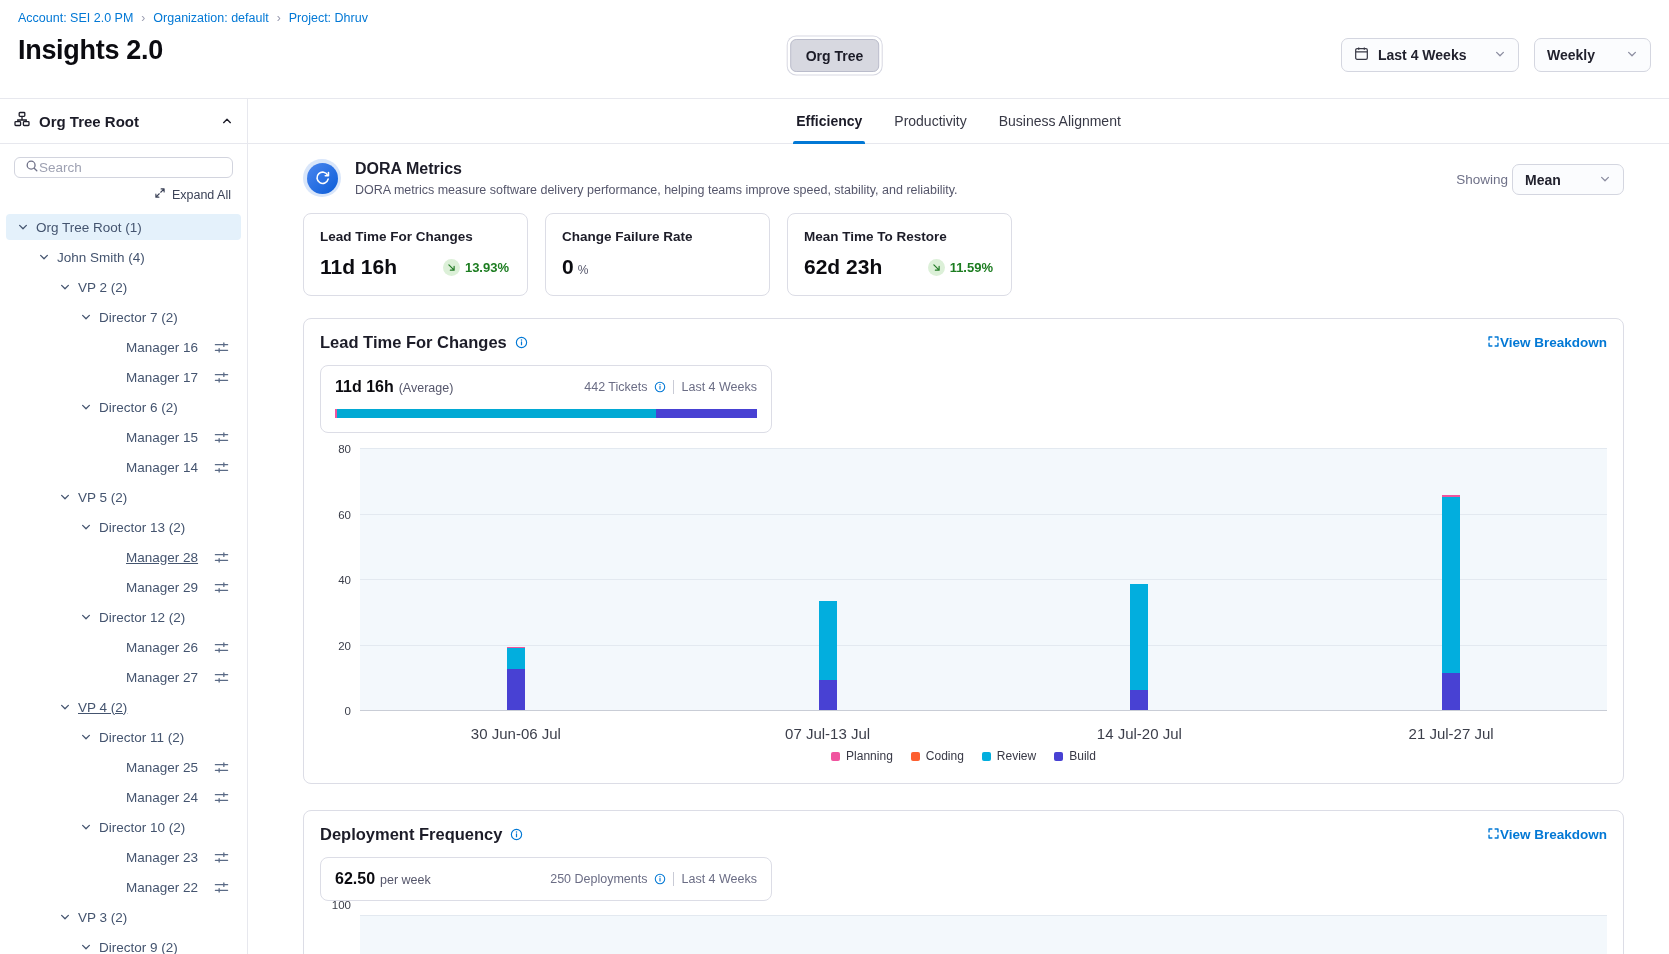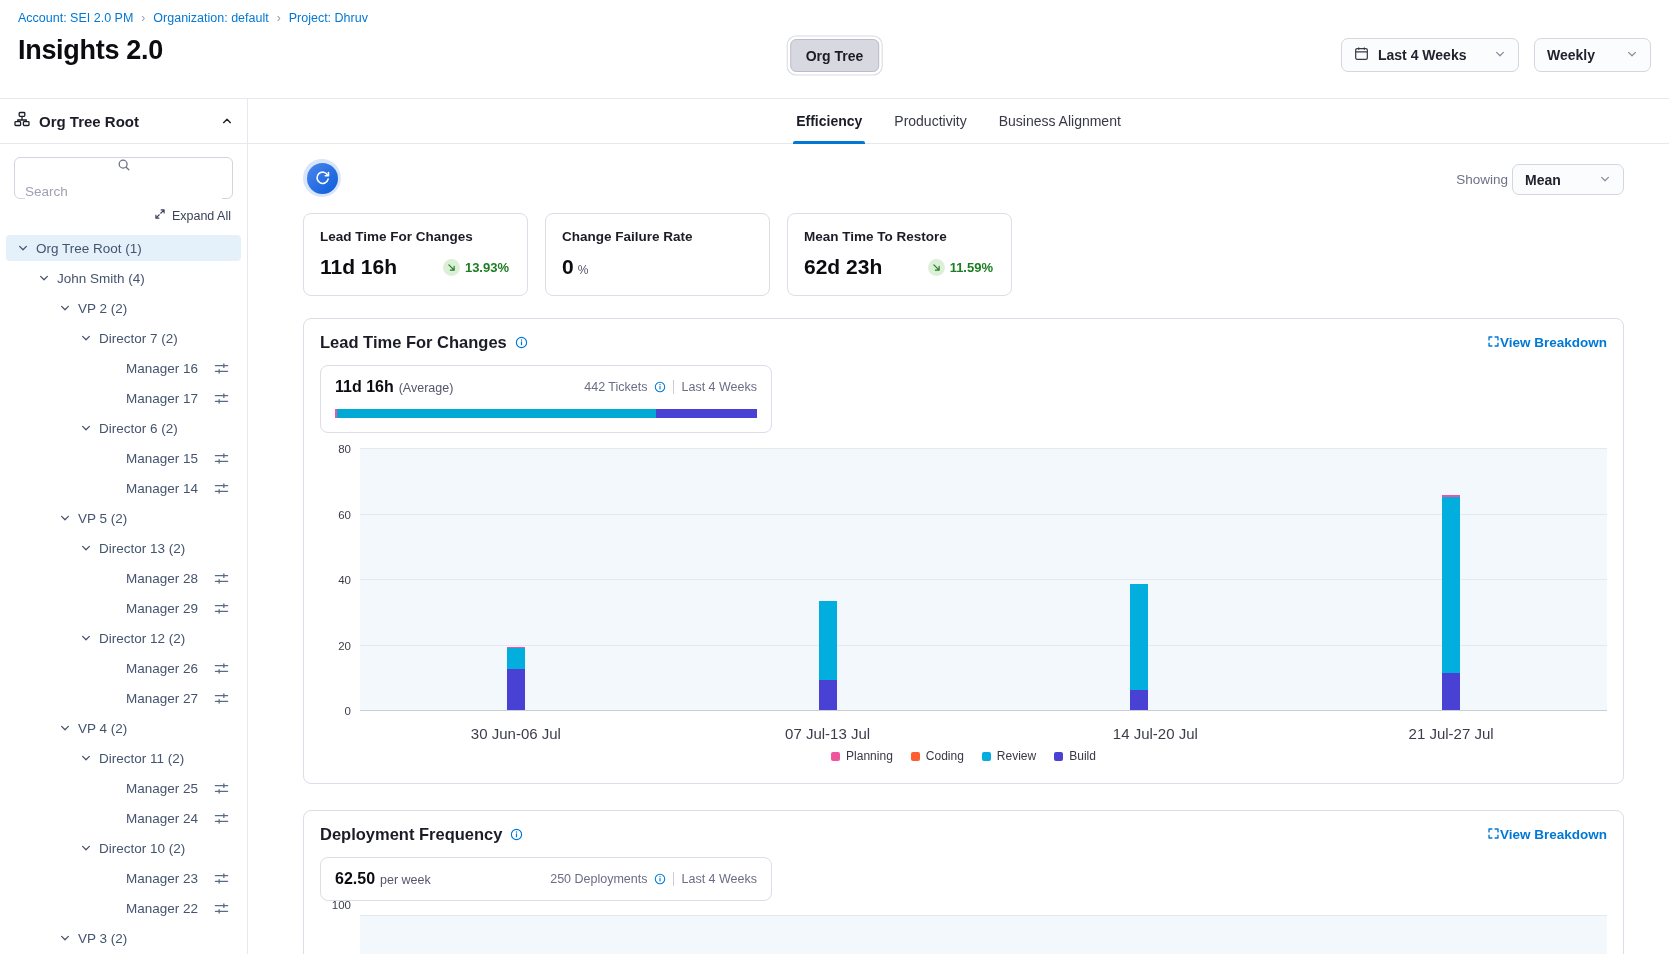--- a/index.html
+++ b/index.html
@@ -29,22 +29,22 @@
   
   .body-row { display:flex; height:855px; }
   .sidebar { width:248px; flex:0 0 248px; border-right:1px solid #e7e8ee; display:flex; flex-direction:column; }
   .main { flex:1; min-width:0; display:flex; flex-direction:column; }
 
   
   .sidebar-header { height:45px; flex:0 0 45px; border-bottom:1px solid #e7e8ee;
     display:flex; align-items:center; gap:9px; padding:0 14px; }
   .sidebar-title { font-size:15px; font-weight:bold; }
   .collapse-chev { margin-left:auto; display:flex; cursor:pointer; }
-  .search-box { margin:13px 14px 4px; height:42px; border:1px solid #d2d4de; border-radius:6px;
-    display:flex; align-items:center; gap:8px; padding:0 10px; background:#fff;flex-direction:column; }
+  .search-box { margin:13px 14px 4px; height:21px; border:1px solid #d2d4de; border-radius:6px;
+    display:flex; align-items:center; padding:0 10px; background:#fff; }
   .search-box input { border:none; outline:none; width:100%; font-size:13.5px; font-family:inherit; color:#1c1c28; }
   .search-box input::placeholder { color:#9ea1b2; }
   .expand-all { display:flex; justify-content:flex-end; align-items:center; gap:6px;
     padding:5px 16px 5px; font-size:12.5px; color:#3b4257; cursor:pointer; }
   .tree { flex:1; overflow:hidden; padding-top:3px; }
   .tree-row { height:26px; margin:4px 6px 1px; border-radius:4px; display:flex; align-items:center;
     gap:6px; font-size:13.5px; color:#44546f; cursor:pointer; }
   .tree-row.selected { background:#e4f1fb; }
   .tree-chev { display:flex; width:14px; justify-content:center; }
   .tree-spacer { width:20px; flex:0 0 20px; }
@@ -270,21 +270,21 @@
           <span class="tree-label">VP 5 (2)</span>
         </div>
         <div class="tree-row" style="padding-left: 73px;">
           <span class="tree-chev">
             <svg width="12" height="12" viewBox="0 0 16 16" fill="none">
               <path d="M3.5 5.8 8 10.3l4.5-4.5" stroke="#44546f" stroke-width="1.7" stroke-linecap="round" stroke-linejoin="round"></path>
             </svg>
           </span>
           <span class="tree-label">Director 13 (2)</span>
         </div>
-        <div class="tree-row" style="padding-left: 94px;">
+        <div class="tree-row" style="padding-left: 94px; text-decoration: underline;">
           <span class="tree-spacer"></span>
           <span class="tree-label">Manager 28</span>
           <span class="sliders">
             <svg width="15" height="15" viewBox="0 0 16 16" fill="none" stroke="#5b6b86" stroke-width="1.4" stroke-linecap="round">
               <path d="M1.5 5h13M1.5 11h13"></path>
               <path d="M10.5 3.2v3.6M5.5 9.2v3.6"></path>
             </svg>
           </span>
         </div>
         <div class="tree-row" style="padding-left: 94px;">
@@ -318,21 +318,21 @@
         <div class="tree-row" style="padding-left: 94px;">
           <span class="tree-spacer"></span>
           <span class="tree-label">Manager 27</span>
           <span class="sliders">
             <svg width="15" height="15" viewBox="0 0 16 16" fill="none" stroke="#5b6b86" stroke-width="1.4" stroke-linecap="round">
               <path d="M1.5 5h13M1.5 11h13"></path>
               <path d="M10.5 3.2v3.6M5.5 9.2v3.6"></path>
             </svg>
           </span>
         </div>
-        <div class="tree-row" style="padding-left: 52px;">
+        <div class="tree-row" style="padding-left: 52px; text-decoration: underline;">
           <span class="tree-chev">
             <svg width="12" height="12" viewBox="0 0 16 16" fill="none">
               <path d="M3.5 5.8 8 10.3l4.5-4.5" stroke="#44546f" stroke-width="1.7" stroke-linecap="round" stroke-linejoin="round"></path>
             </svg>
           </span>
           <span class="tree-label">VP 4 (2)</span>
         </div>
         <div class="tree-row" style="padding-left: 73px;">
           <span class="tree-chev">
             <svg width="12" height="12" viewBox="0 0 16 16" fill="none">
@@ -438,20 +438,24 @@
     <div class="content">
 
       <section class="dora-header">
         <div class="dora-icon-outer">
           <div class="dora-icon-inner">
               <svg width="17" height="17" viewBox="0 0 16 16" fill="none" stroke="#fff" stroke-width="1.5" stroke-linecap="round">
                 <path d="M12.9 5A5.3 5.3 0 1 0 13.3 8.6"></path>
                 <path d="M13.6 2.4v3h-3" stroke-linejoin="round"></path>
               </svg>
             </div>
+        </div>
+        <div>
+          <h2 class="dora-title">DORA Metrics</h2>
+          <p class="dora-subtitle">DORA metrics measure software delivery performance, helping teams improve speed, stability, and reliability.</p>
         </div>
         <div class="showing">
           <span class="showing-label">Showing</span>
           <div class="select mean">
             <span class="grow">Mean</span>
             <span><svg width="12" height="12" viewBox="0 0 16 16" fill="none">
                   <path d="M3.5 5.8 8 10.3l4.5-4.5" stroke="#8b8da0" stroke-width="1.7" stroke-linecap="round" stroke-linejoin="round"></path>
                 </svg></span>
           </div>
         </div>
@@ -567,21 +571,21 @@
               <div class="bar" style="left: 87.5%;">
                 <div class="seg" style="height: 1.6375px; background: rgb(240, 84, 159);"></div>
                 <div class="seg" style="height: 175.868px; background: rgb(2, 174, 222);"></div>
                 <div class="seg" style="height: 37.335px; background: rgb(72, 65, 211);"></div>
               </div>
             </div>
         </div>
         <div class="x-labels" id="lt-x">
             <span class="xtick" style="left: 12.5%;">30 Jun-06 Jul</span>
             <span class="xtick" style="left: 37.5%;">07 Jul-13 Jul</span>
-            <span class="xtick" style="left: 62.5%; margin-left: 16px;">14 Jul-20 Jul</span>
+            <span class="xtick" style="left: 62.5%;">14 Jul-20 Jul</span>
             <span class="xtick" style="left: 87.5%;">21 Jul-27 Jul</span>
           </div>
         <div class="legend" id="lt-legend">
             <span class="legend-item">
               <span class="swatch" style="background: rgb(240, 84, 159);"></span>
               <span>Planning</span>
             </span>
             <span class="legend-item">
               <span class="swatch" style="background: rgb(253, 95, 48);"></span>
               <span>Coding</span>

